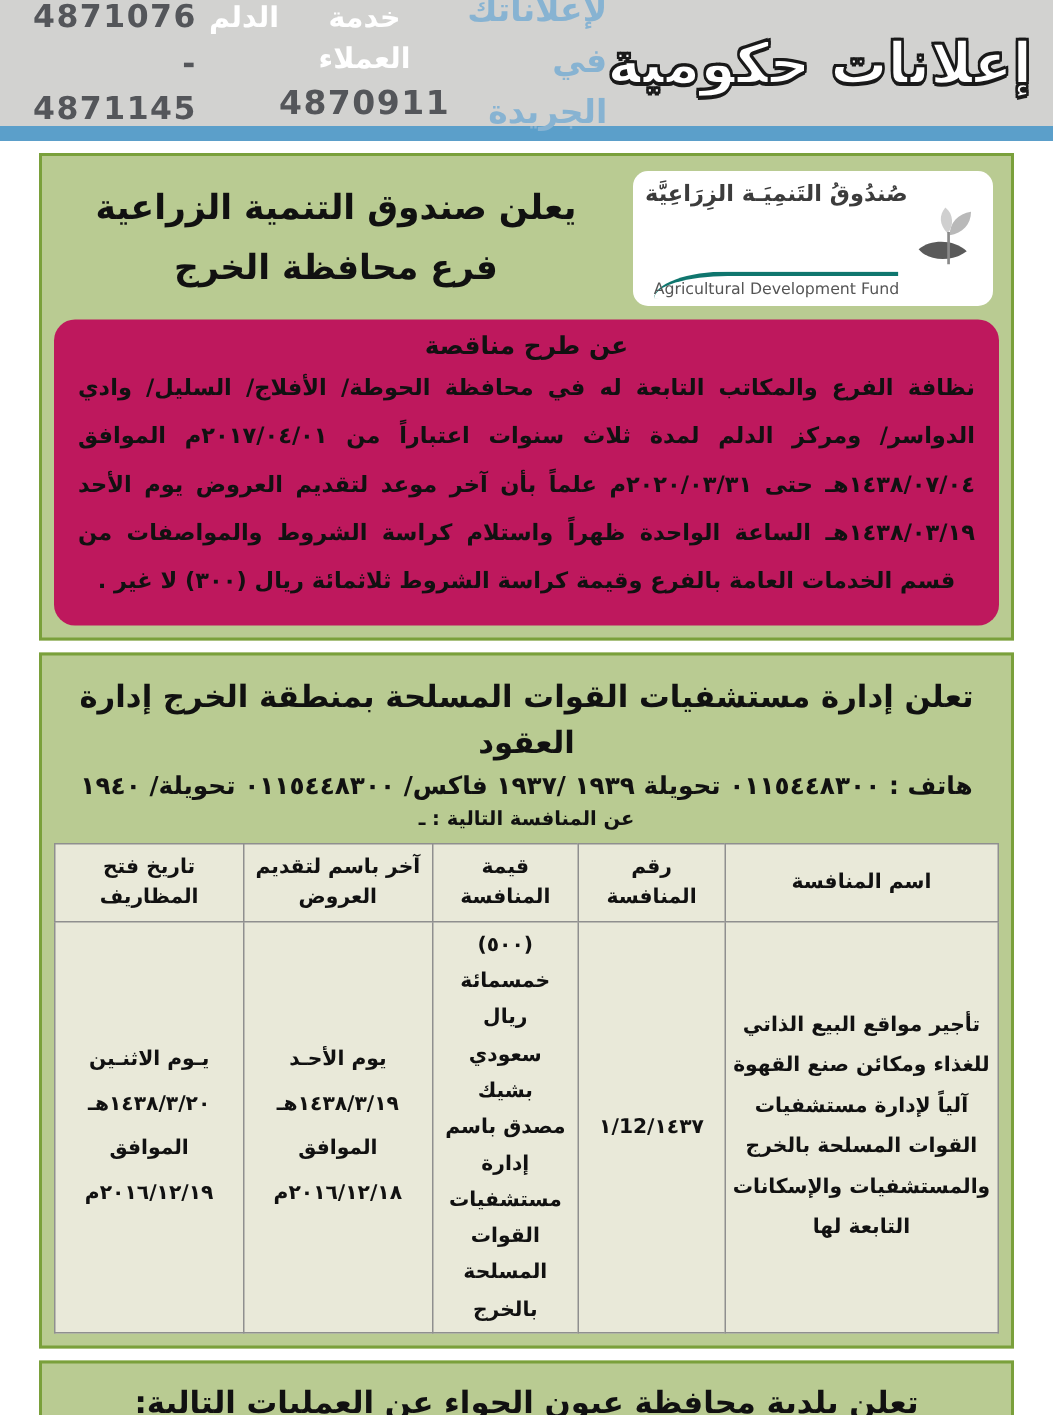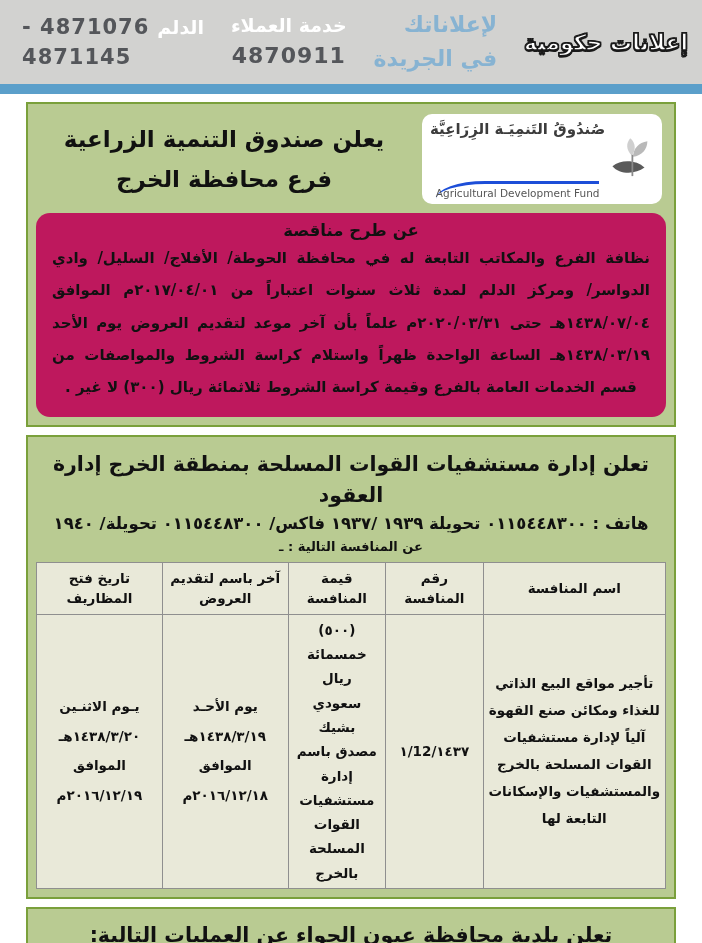--- a/index.html
+++ b/index.html
@@ -15,21 +15,21 @@
   
   .header {
     height: 84px;
     background: #d2d2d0;
     display: flex;
     align-items: center;
     justify-content: space-between;
     padding: 0 14px 0 22px;
   }
   .brand {
-    font-size: 22px;
+    font-size: 38px;
     font-weight: bold;
     color: #ffffff;
     -webkit-text-stroke: 1.4px #1a1a1a;
     text-shadow:
       -1px -1px 0 #1a1a1a, 1px -1px 0 #1a1a1a,
       -1px  1px 0 #1a1a1a, 1px  1px 0 #1a1a1a,
        0    2px 0 #1a1a1a;
     letter-spacing: 1px;
     white-space: nowrap;
   }
@@ -73,21 +73,21 @@
     flex: 0 0 auto;
     margin: 2px 4px;
     padding: 4px 8px;
   }
   .logo-text { display: flex; flex-direction: column; align-items: center; gap: 3px; }
   .logo-ar { font-size: 15px; font-weight: bold; color: #3c3c3c; white-space: nowrap; }
   .logo-en {
     direction: ltr;
     font-size: 10.5px;
     color: #555;
-    border-top: 3px solid #1d4ed8;
+    border-top: 3px solid #0f766e;
     border-radius: 60% 0 0 0 / 200% 0 0 0;
     padding-top: 3px;
     white-space: nowrap;
     margin-top: 40px;
   }
   .p1-title {
     flex: 1;
     text-align: center;
     font-size: 23px;
     font-weight: bold;

